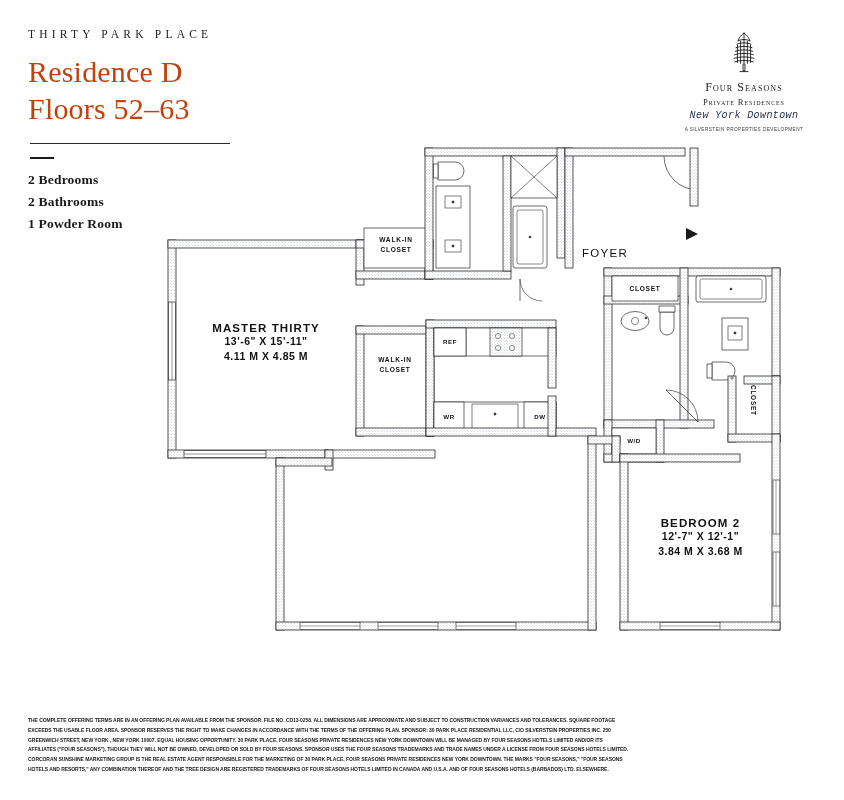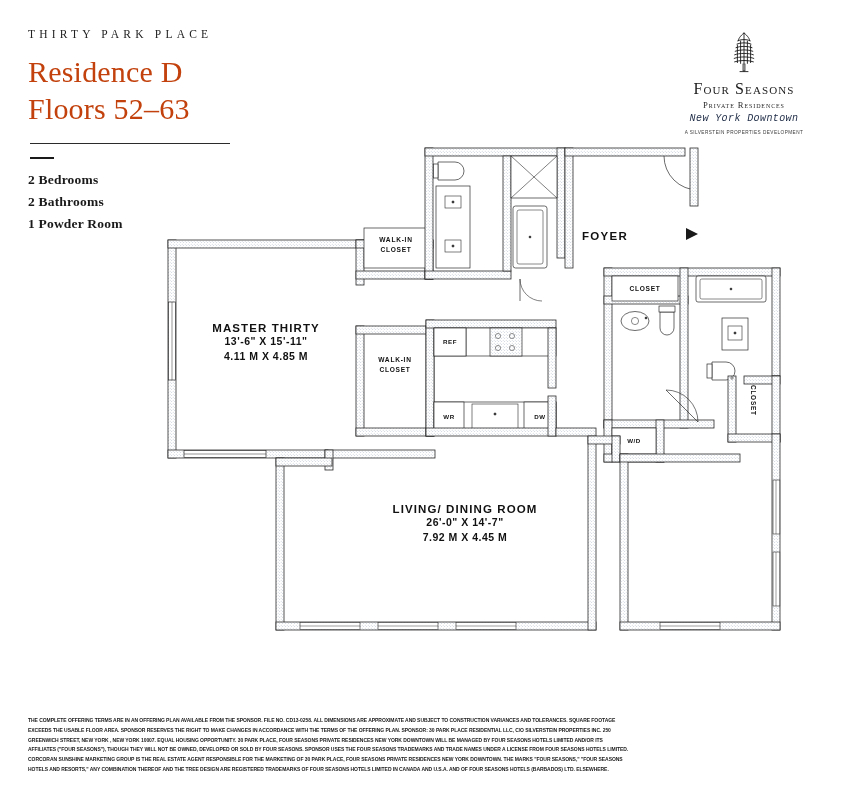--- a/index.html
+++ b/index.html
@@ -36,21 +36,21 @@
     font-family:"Liberation Serif", serif;
     font-size:13.5px;font-weight:700;letter-spacing:0.2px;color:#1a1a1a;
     line-height:1.62;
   }
 
   
   #logo-block{position:absolute;right:16px;top:30px;width:168px;text-align:center;}
   #tree-icon{display:block;margin:0 auto 4px auto;}
   #logo-name{
     font-family:"Liberation Serif", serif;
-    font-size:16px;letter-spacing:1.1px;color:#1b1b1b;
+    font-size:12px;letter-spacing:1.1px;color:#1b1b1b;
     font-variant:small-caps;font-weight:400;white-space:nowrap;
   }
   #logo-sub{
     font-family:"Liberation Serif", serif;
     font-size:8.6px;letter-spacing:0.9px;color:#2a2a2a;
     font-variant:small-caps;margin-top:2px;white-space:nowrap;
   }
   #logo-city{
     font-family:Liberation Mono, monospace;
     font-style:italic;font-size:10px;color:#23304a;
@@ -86,22 +86,22 @@
   }
   .tiny-label{
     position:absolute;text-align:center;
     font-family:"Liberation Sans", sans-serif;
     font-weight:700;font-size:6.2px;letter-spacing:0.5px;color:#111;
     white-space:nowrap;pointer-events:none;
   }
   .foyer-label{
     position:absolute;
     font-family:"Liberation Sans", sans-serif;
-    font-weight:700;font-size:11.5px;letter-spacing:1.3px;color:#111;
-    white-space:nowrap;pointer-events:none;
+    font-weight:400;font-size:11.5px;letter-spacing:1.3px;color:#111;
+    white-space:nowrap;pointer-events:none;margin-top:17px;
   }
   .vert-label{
     position:absolute;
     font-family:"Liberation Sans", sans-serif;
     font-weight:700;font-size:6.4px;letter-spacing:0.8px;color:#111;
     white-space:nowrap;pointer-events:none;
     transform:rotate(90deg);transform-origin:left top;
   }
 
   
@@ -350,26 +350,26 @@
 
       </g>
     </svg>
 
     <div class="room-label" style="left:156px;top:182px;width:220px;">
       <div class="rl-name">MASTER THIRTY</div>
       <div class="rl-dim">13'-6" X 15'-11"</div>
       <div class="rl-dim">4.11 M X 4.85 M</div>
     </div>
 
-    <div class="room-label" style="left:355px;top:363px;width:220px;">
-      <div class="rl-name">LIVING/ DINING ROOM</div>
-      <div class="rl-dim">26'-0" X  14'-7"</div>
-      <div class="rl-dim">7.92 M X 4.45 M</div>
+
+    <div class="room-label" style="left:608px;top:377px;width:185px;">
+      <div class="rl-name">BEDROOM 2</div>
+      <div class="rl-dim">12'-7" X 12'-1"</div>
+      <div class="rl-dim">3.84 M X 3.68 M</div>
     </div>
-
 
     <div class="foyer-label" style="left:582px;top:90px;">FOYER</div>
 
     <div class="small-label" style="left:365px;top:95px;width:62px;">
       <span>WALK-IN</span><br>
       <span>CLOSET</span>
     </div>
 
     <div class="small-label" style="left:364px;top:215px;width:62px;">
       <span>WALK-IN</span><br>

